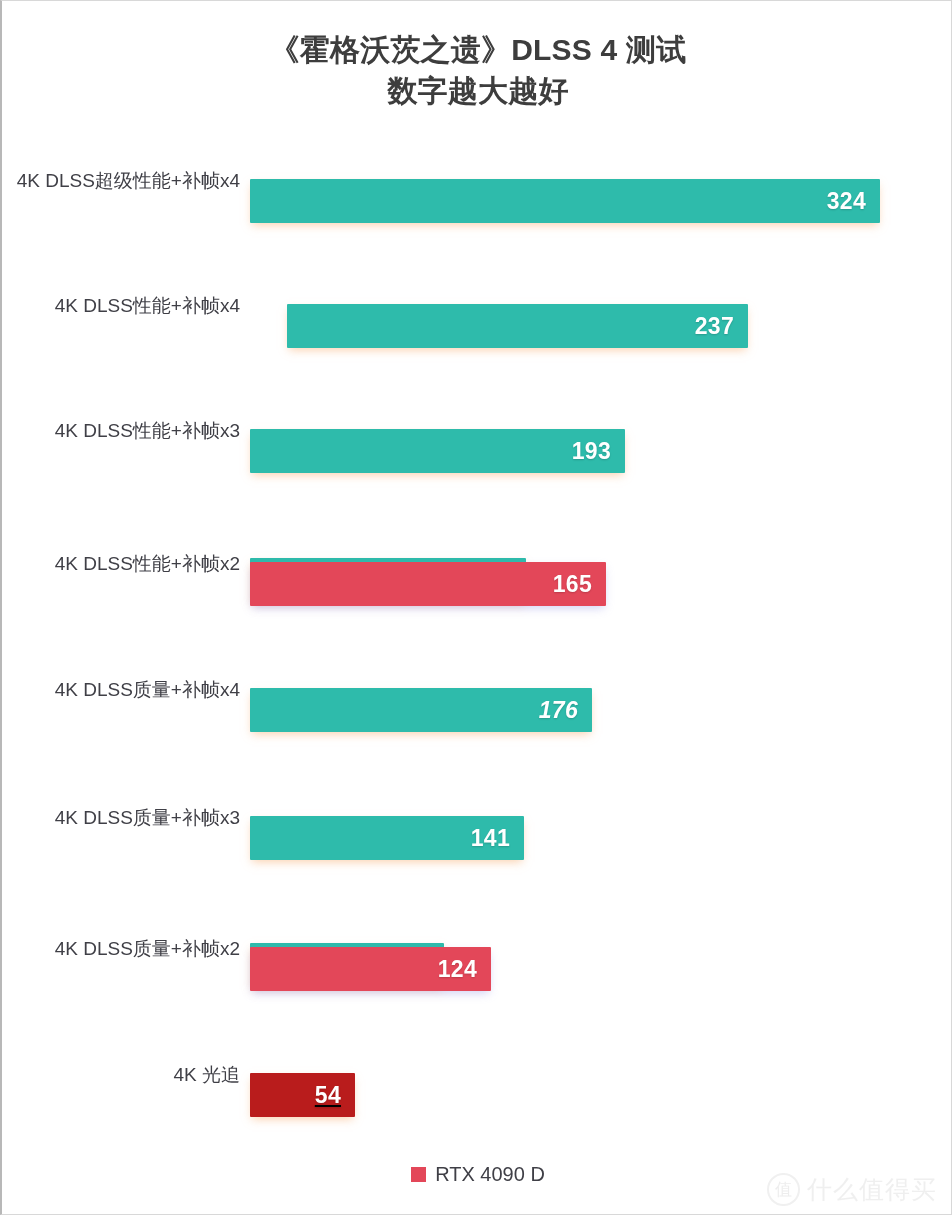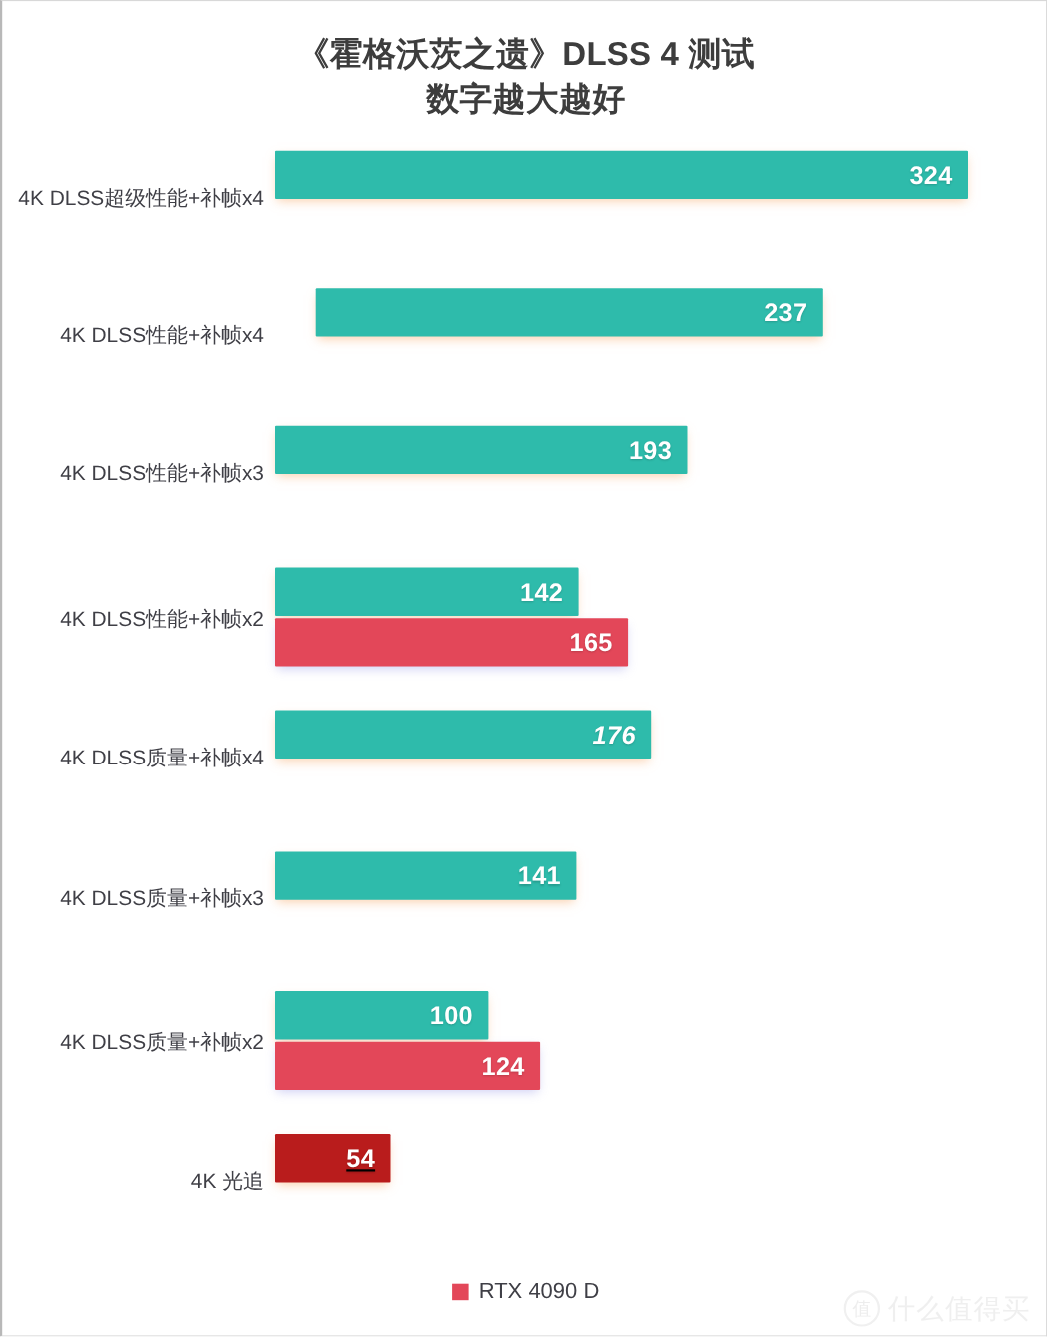--- a/index.html
+++ b/index.html
@@ -78,20 +78,21 @@
     position: relative;
     height: 44px;
     border-radius: 1px;
     display: flex;
     align-items: center;
     justify-content: flex-end;
   }
   .bar.teal {
     background: #2ebbab;
     box-shadow: 0 4px 9px -2px rgba(246, 171, 110, 0.55);
+    margin-top: 42px;
   }
   .bar.red {
     background: #e34759;
     box-shadow: 0 4px 9px -2px rgba(150, 150, 230, 0.45);
   }
   .bar-value {
     color: #ffffff;
     font-size: 23px;
     font-weight: bold;
     padding-right: 14px;
@@ -191,21 +192,21 @@
           </div>
         </div>
       </div>
       <div class="cat-group" style="top: 0px;">
         <div class="cat-label" style="top: 445px;">4K DLSS性能+补帧x2</div>
         <div class="bar-row" style="top: 397px; width: 276px;">
           <div class="bar teal" style="background: rgb(46, 187, 171);">
             <span class="bar-value">142</span>
           </div>
         </div>
-        <div class="bar-row" style="top: 443px; width: 321px;">
+        <div class="bar-row" style="top: 443px; width: 356px;">
           <div class="bar red" style="background: rgb(227, 71, 89);">
             <span class="bar-value">165</span>
           </div>
         </div>
       </div>
       <div class="cat-group" style="top: 0px;">
         <div class="cat-label" style="top: 571px;">4K DLSS质量+补帧x4</div>
         <div class="bar-row" style="top: 527px; width: 342px; font-style: italic;">
           <div class="bar teal" style="background: rgb(46, 187, 171);">
             <span class="bar-value">176</span>

